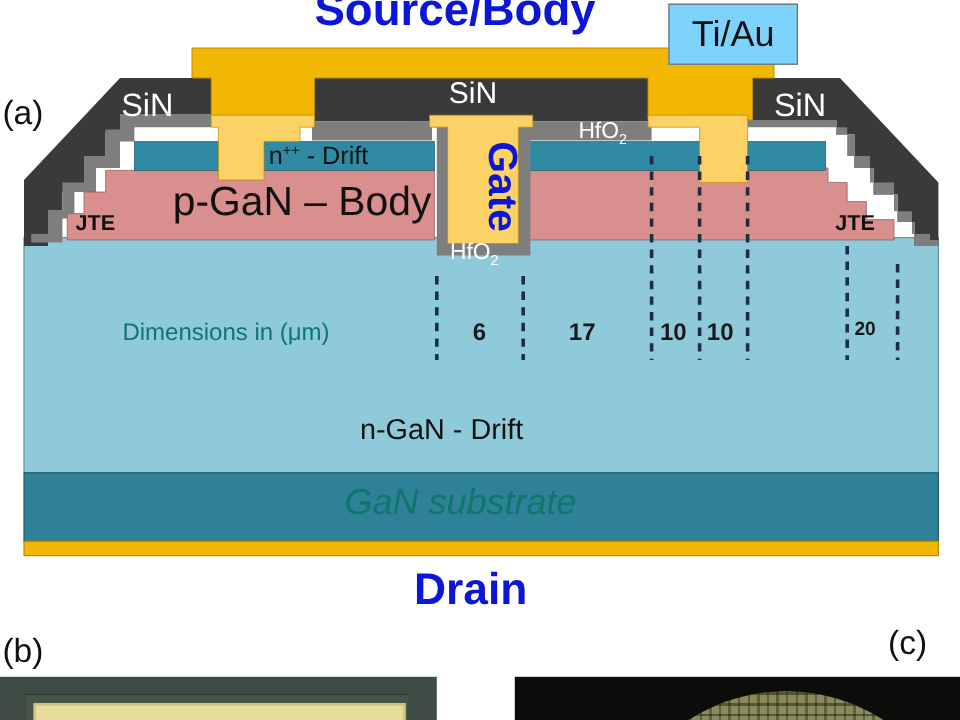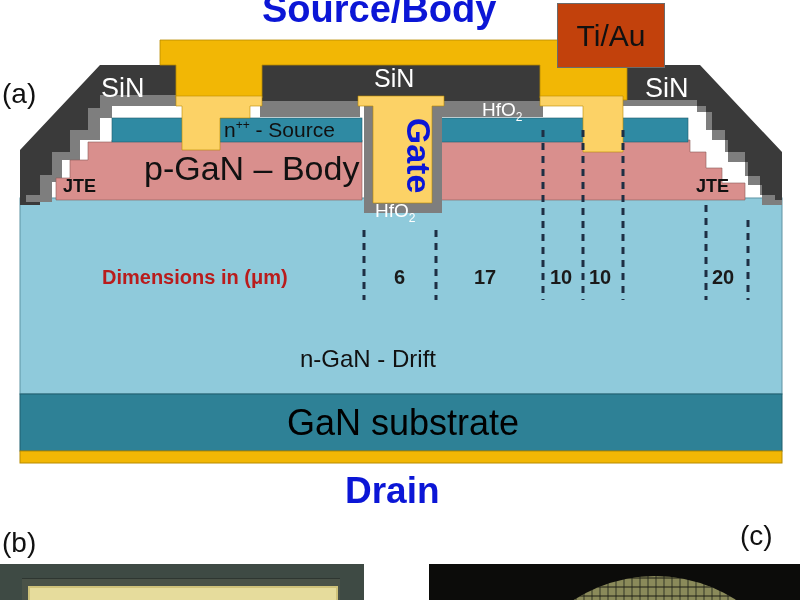--- a/index.html
+++ b/index.html
@@ -1,20 +1,20 @@
 <!DOCTYPE html>
 <html><head>
 <meta charset="utf-8">
 <style>
   html, body { margin:0; padding:0; }
   body { width:800px; height:600px; overflow:hidden; background:#ffffff; position:relative; font-family:"Liberation Sans", sans-serif; }
   #diagram { position:absolute; left:0; top:0; width:800px; height:600px; }
   .title-blue { color:#0b16d6; font-weight:bold; font-family:"Liberation Sans", sans-serif; }
   .lbl { position:absolute; white-space:nowrap; font-family:"Liberation Sans", sans-serif; }
-  .tiau-box { position:absolute; left:557px; top:3px; width:108px; height:65px; background:#c2410c; border:1.5px solid #6b6b6b; box-sizing:border-box; display:flex; align-items:center; justify-content:center; font-size:30px; color:#111; }
+  .tiau-box { position:absolute; left:557px; top:3px; width:108px; height:51px; background:#7dd3fc; border:1.5px solid #6b6b6b; box-sizing:border-box; display:flex; align-items:center; justify-content:center; font-size:30px; color:#111; }
   .photo-b { position:absolute; left:0; top:564px; width:364px; height:40px; background:#3e4a44; }
   .photo-b-inner { position:absolute; left:22px; top:14px; width:318px; height:30px; background:#4a5248; border-top:1px solid #2e3631; }
   .photo-b-pad { position:absolute; left:28px; top:22px; width:310px; height:30px; background:#e6dc9c; border:2px solid #cfc27a; box-sizing:border-box; }
   .photo-c { position:absolute; left:429px; top:564px; width:371px; height:40px; background:#0c0c0a; overflow:hidden; }
   .wafer { position:absolute; left:76px; top:12px; width:300px; height:300px; border-radius:50%; background:repeating-linear-gradient(90deg,#8a8a5a 0 6px,#5e6040 6px 8px), #7c7c52; }
   .wafer::after { content:""; position:absolute; inset:0; border-radius:50%; background:repeating-linear-gradient(0deg,rgba(30,30,20,0.5) 0 2px,transparent 2px 9px); }
 </style>
 </head>
 <body>
 
@@ -78,35 +78,35 @@
 <div class="lbl" style="left:482px; top:99px; font-size:19px; color:#fff;">
   <span>HfO</span><sub style="font-size:12px;">2</sub>
 </div>
 <div class="lbl" style="left:375px; top:200px; font-size:19px; color:#fff;">
   <span>HfO</span><sub style="font-size:12px;">2</sub>
 </div>
 
 <div class="lbl title-blue" style="left:368px; top:136px; font-size:34px; transform:rotate(90deg); transform-origin:center; width:100px; text-align:center;">Gate</div>
 
 <div class="lbl" style="left:224px; top:118px; font-size:21px; color:#111;">
-  <span>n</span><sup style="font-size:12px;">++</sup><span> - Source</span>
+  <span>n</span><sup style="font-size:12px;">++</sup><span> - Drift</span>
 </div>
 <div class="lbl" style="left:144px; top:149px; font-size:34px; color:#111;">p-GaN – Body</div>
 <div class="lbl" style="left:63px; top:176px; font-size:18px; font-weight:bold; color:#111;">JTE</div>
 <div class="lbl" style="left:696px; top:176px; font-size:18px; font-weight:bold; color:#111;">JTE</div>
 
-<div class="lbl" style="left:102px; top:266px; font-size:20px; font-weight:bold; color:#b91c1c;">Dimensions in (μm)</div>
+<div class="lbl" style="left:102px; top:266px; font-size:20px; font-weight:normal; color:#0f766e;">Dimensions in (μm)</div>
 <div class="lbl" style="left:394px; top:266px; font-size:20px; font-weight:bold; color:#1a1a1a;">6</div>
 <div class="lbl" style="left:474px; top:266px; font-size:20px; font-weight:bold; color:#1a1a1a;">17</div>
 <div class="lbl" style="left:550px; top:266px; font-size:20px; font-weight:bold; color:#1a1a1a;">10</div>
 <div class="lbl" style="left:589px; top:266px; font-size:20px; font-weight:bold; color:#1a1a1a;">10</div>
-<div class="lbl" style="left:712px; top:266px; font-size:20px; font-weight:bold; color:#1a1a1a;">20</div>
+<div class="lbl" style="left:712px; top:266px; font-size:16px; font-weight:bold; color:#1a1a1a;">20</div>
 
 <div class="lbl" style="left:300px; top:345px; font-size:24px; color:#111;">n-GaN - Drift</div>
-<div class="lbl" style="left:287px; top:402px; font-size:36px; color:#000000;">GaN substrate</div>
+<div class="lbl" style="left:287px; top:402px; font-size:30px; color:#0f766e;font-style:italic;">GaN substrate</div>
 <div class="lbl title-blue" style="left:345px; top:470px; font-size:37px;text-align:center;">Drain</div>
 
 <div class="lbl" style="left:2px; top:527px; font-size:28px; color:#111;">(b)</div>
 <div class="lbl" style="left:740px; top:520px; font-size:28px; color:#111;">(c)</div>
 
 <div class="photo-b">
   <div class="photo-b-inner"></div>
   <div class="photo-b-pad"></div>
 </div>
 <div class="photo-c">

